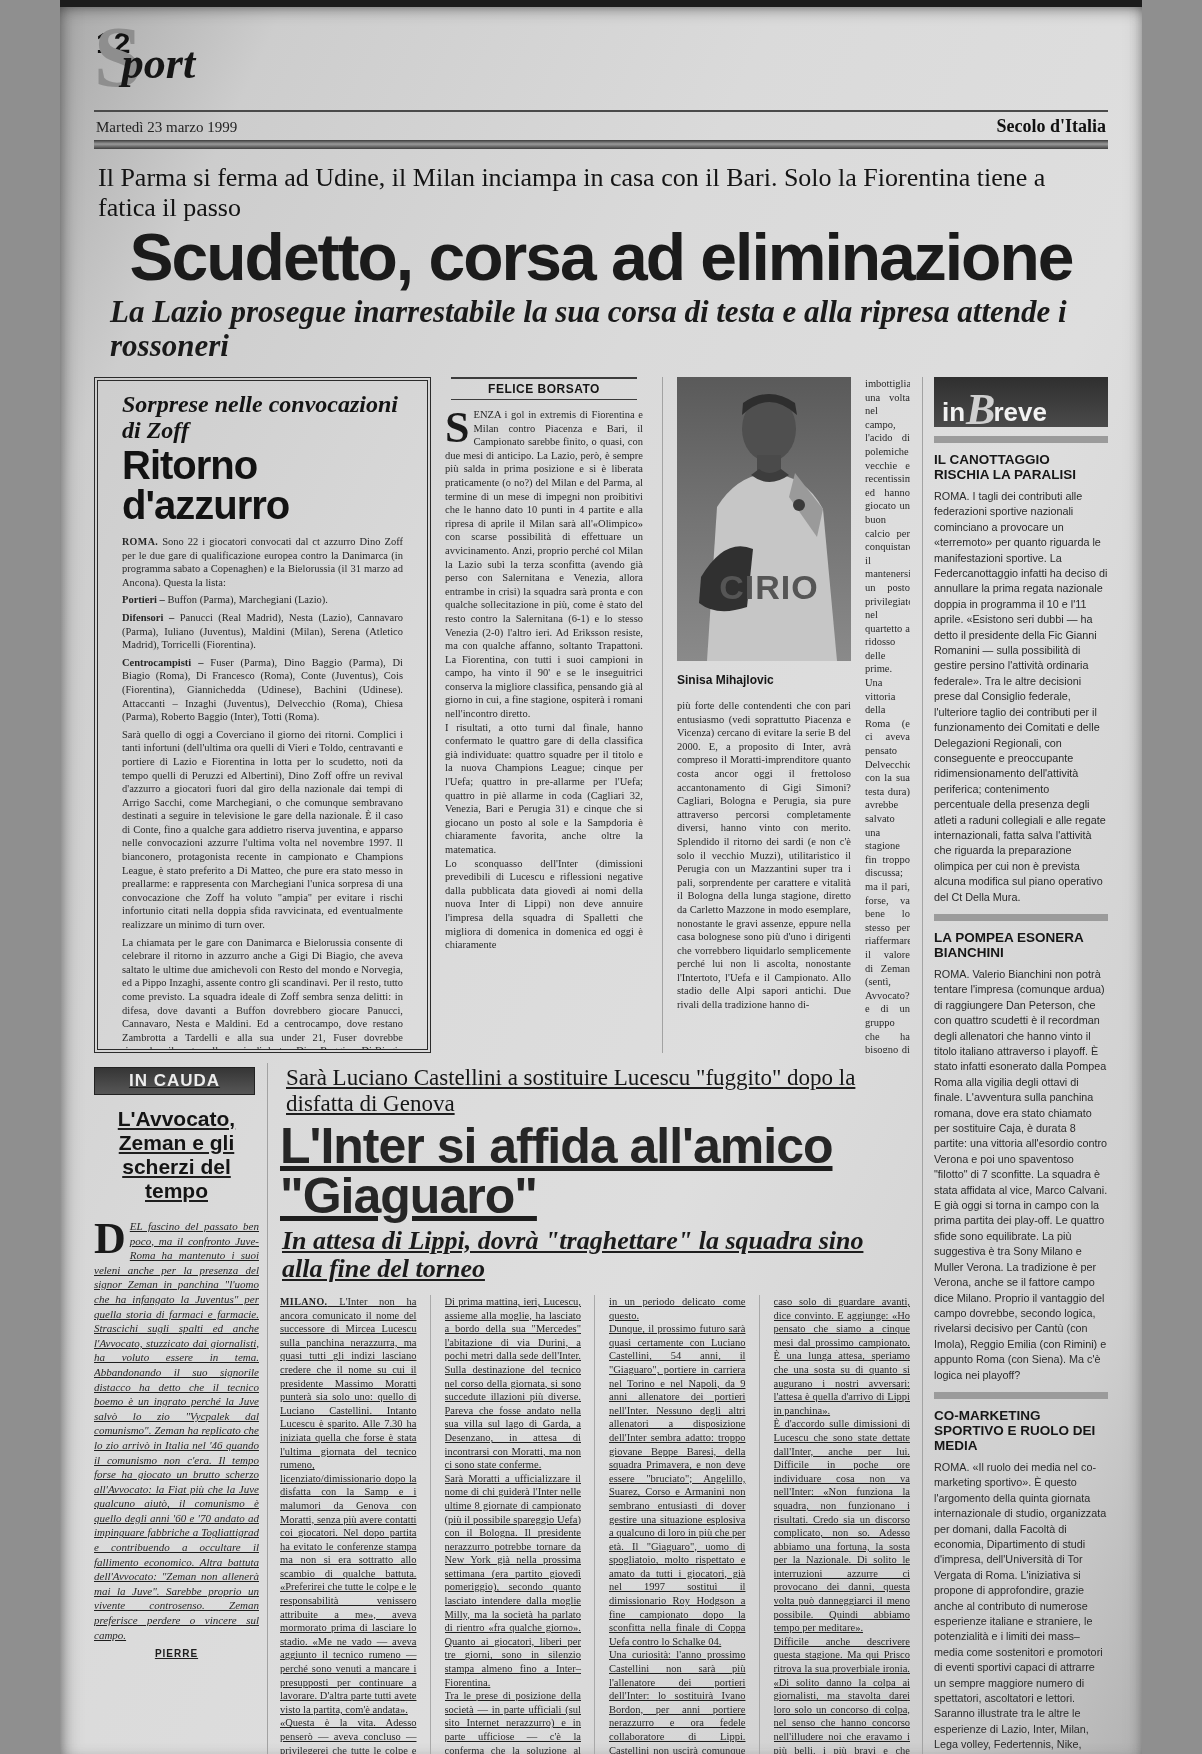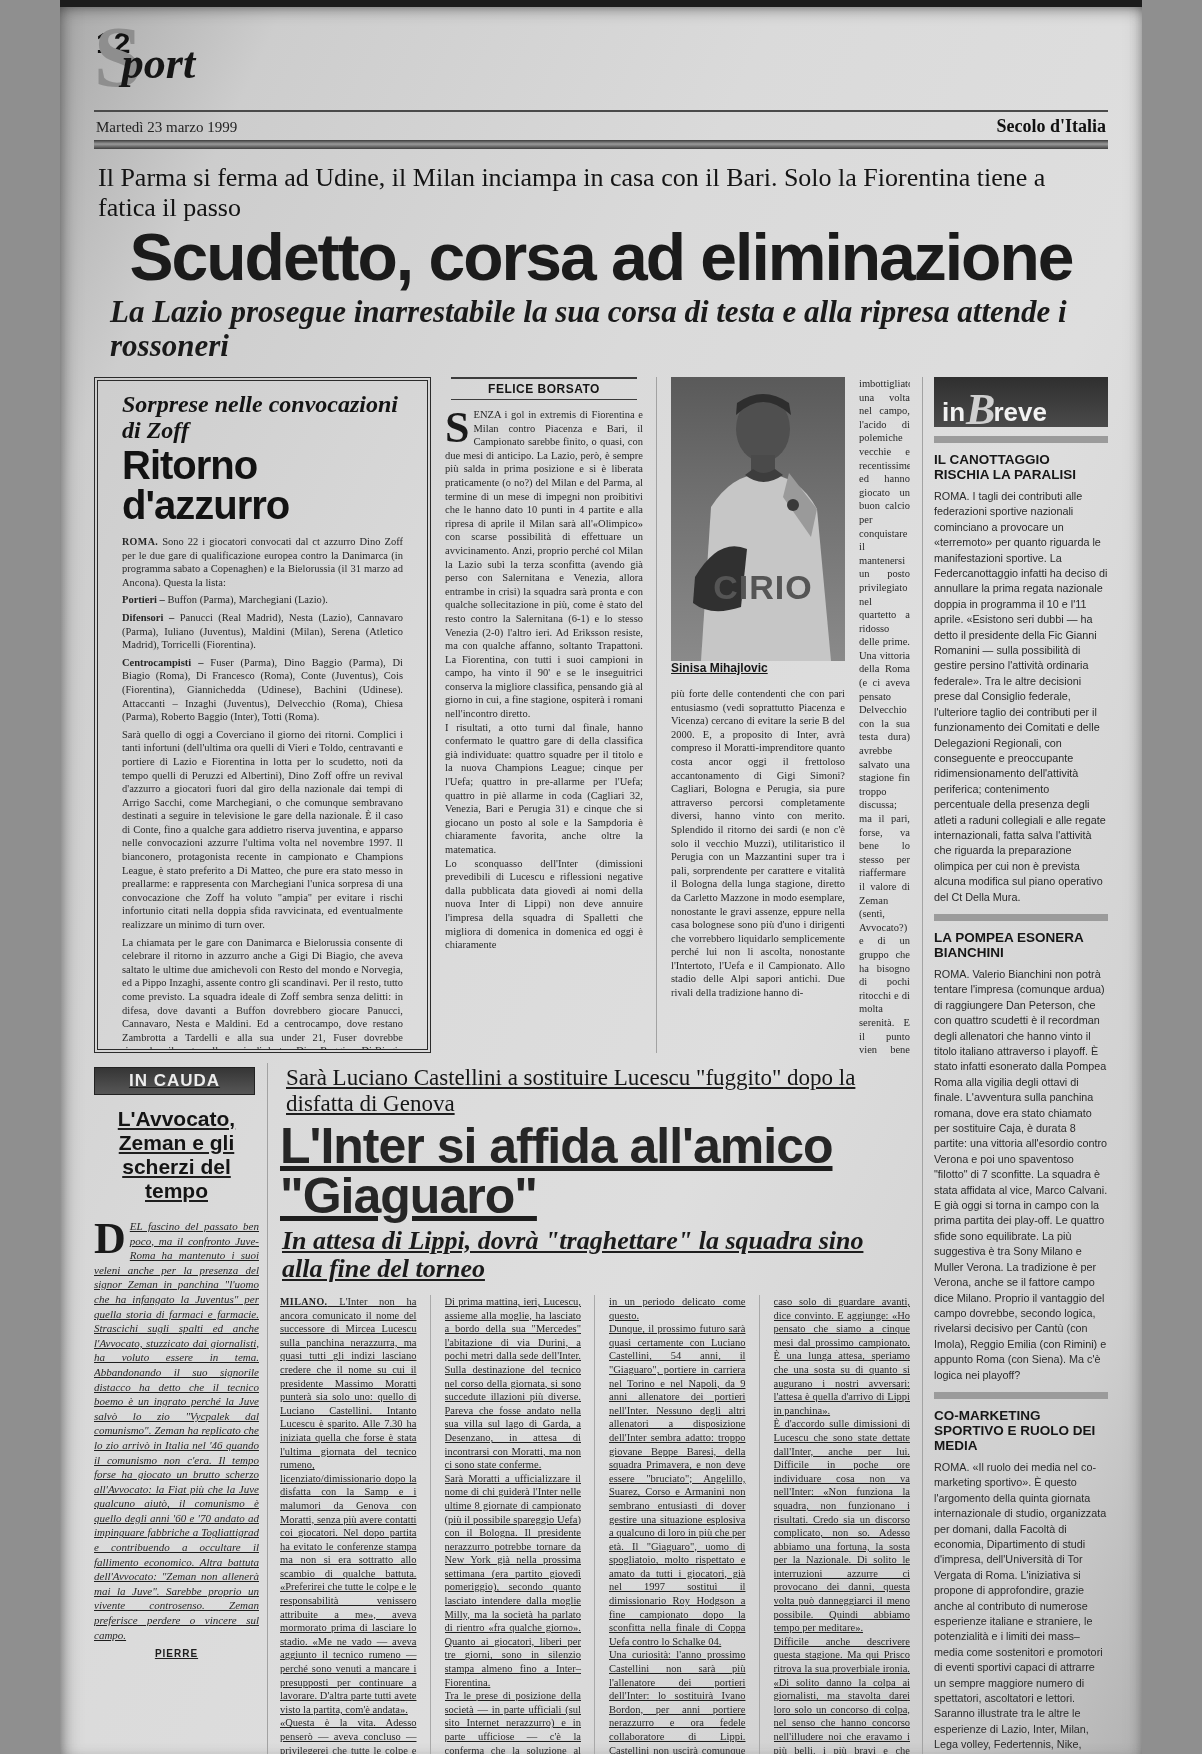--- a/index.html
+++ b/index.html
@@ -24,37 +24,37 @@
   
   .lead{padding:10px 2px 6px 2px;}
   .lead .kick{font:26px/30px "Liberation Serif",serif;color:#141414;margin:0 0 2px 2px;}
   .lead .head{font:bold 66px/64px "Liberation Sans",sans-serif;letter-spacing:-2px;color:#1b1b1b;margin:2px 0 6px 0;text-align:center;}
   .lead .deck{font:bold italic 31px/34px "Liberation Serif",serif;color:#1a1a1a;margin-left:14px;}
   
   .content{display:flex;gap:12px;height:1392px;margin-top:8px;}
   .mainzone{flex:1;display:flex;flex-direction:column;min-width:0;}
   .toprow{display:flex;gap:14px;height:676px;overflow:hidden;}
   .botrow{display:flex;gap:8px;flex:1;margin-top:10px;overflow:hidden;text-decoration:underline;}
-  .colrule{border-right:1px solid #a2a2a2;padding-right:13px;}
+  .colrule{border-right:1px solid #a2a2a2;padding-right:19px;}
   
   .bt{font:10.5px/13.6px "Liberation Serif",serif;color:#272727;text-align:justify;}
   .prelines{white-space:pre-line;}
   .dateline{font-weight:bold;font-size:10px;letter-spacing:.4px;}
   
   .azbox{width:337px;flex:0 0 337px;border:4px double #2b2b2b;box-sizing:border-box;padding:10px 24px;overflow:hidden;background:rgba(255,255,255,0.04);}
   .azbox .kick{font:bold italic 24px/26px "Liberation Serif",serif;color:#141414;margin:0 0 2px 0;}
   .azbox .head{font:bold 40px/40px "Liberation Sans",sans-serif;letter-spacing:-1px;color:#131313;margin:0 0 10px 0;}
   .azbox p{margin:4px 0 3px 0;}
   
   .fbcol1{flex:0 0 198px;overflow:hidden;}
   .byline{display:block;text-align:center;font:bold 12px "Liberation Sans",sans-serif;letter-spacing:.5px;color:#151515;border-top:2px solid #3c3c3c;border-bottom:1px solid #3c3c3c;padding:3px 0;margin:0 6px 8px 6px;}
   .dropcap{float:left;font:bold 44px/36px "Liberation Serif",serif;color:#1a1a1a;padding:2px 4px 0 0;}
   .photocol{flex:0 0 174px;overflow:hidden;}
   .photo{width:174px;height:284px;display:block;background:#6c6c6c;}
-  .caption{font:bold 12px/14px "Liberation Sans",sans-serif;color:#161616;margin:0 0 12px 0;text-decoration:underline;}
+  .caption{font:bold 12px/14px "Liberation Sans",sans-serif;color:#161616;margin:12px 0 12px 0;}
   .fbcol3{flex:1;overflow:hidden;min-width:0;}
   
   .breve{flex:0 0 174px;overflow:hidden;border-left:1px solid #a2a2a2;padding-left:11px;font-family:"Liberation Sans",sans-serif;}
   .brevebar{background:linear-gradient(#2f2f2f,#4a4a4a);color:#f2f2f2;height:40px;display:flex;align-items:flex-end;padding:8px 8px 2px 8px;margin-bottom:8px;}
   .brevebar .in,.brevebar .reve{font:bold 26px/26px "Liberation Sans",sans-serif;}
   .brevebar .bigB{font:bold italic 44px/30px "Liberation Serif",serif;color:#cfcfcf;margin:0 -2px 0 1px;}
   .brevediv{height:7px;background:#9b9b9b;margin:9px 0;}
   .breve h3{font:bold 13.5px/15px "Liberation Sans",sans-serif;color:#161616;margin:4px 0 7px 0;text-transform:uppercase;}
   .breve .bb{font:10.8px/15.4px "Liberation Sans",sans-serif;color:#2a2a2a;text-align:left;}
   

